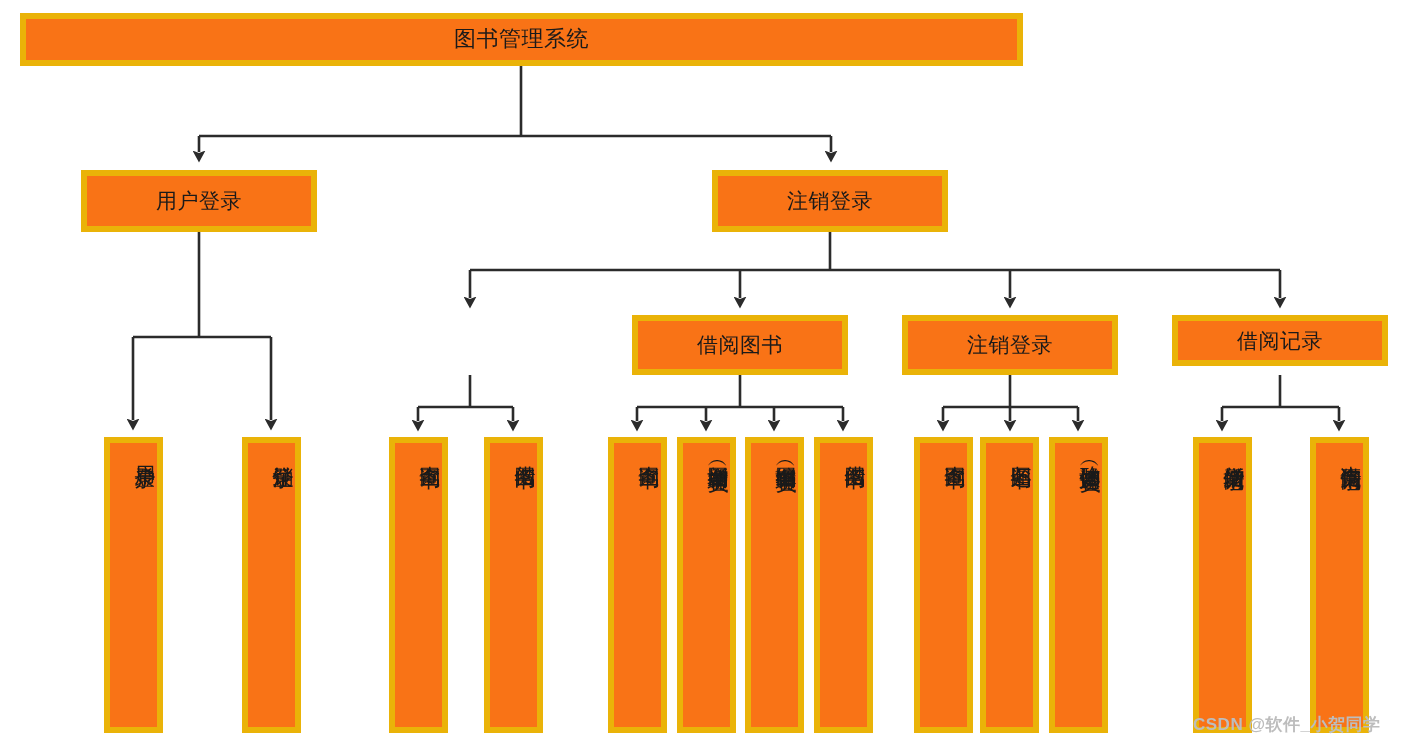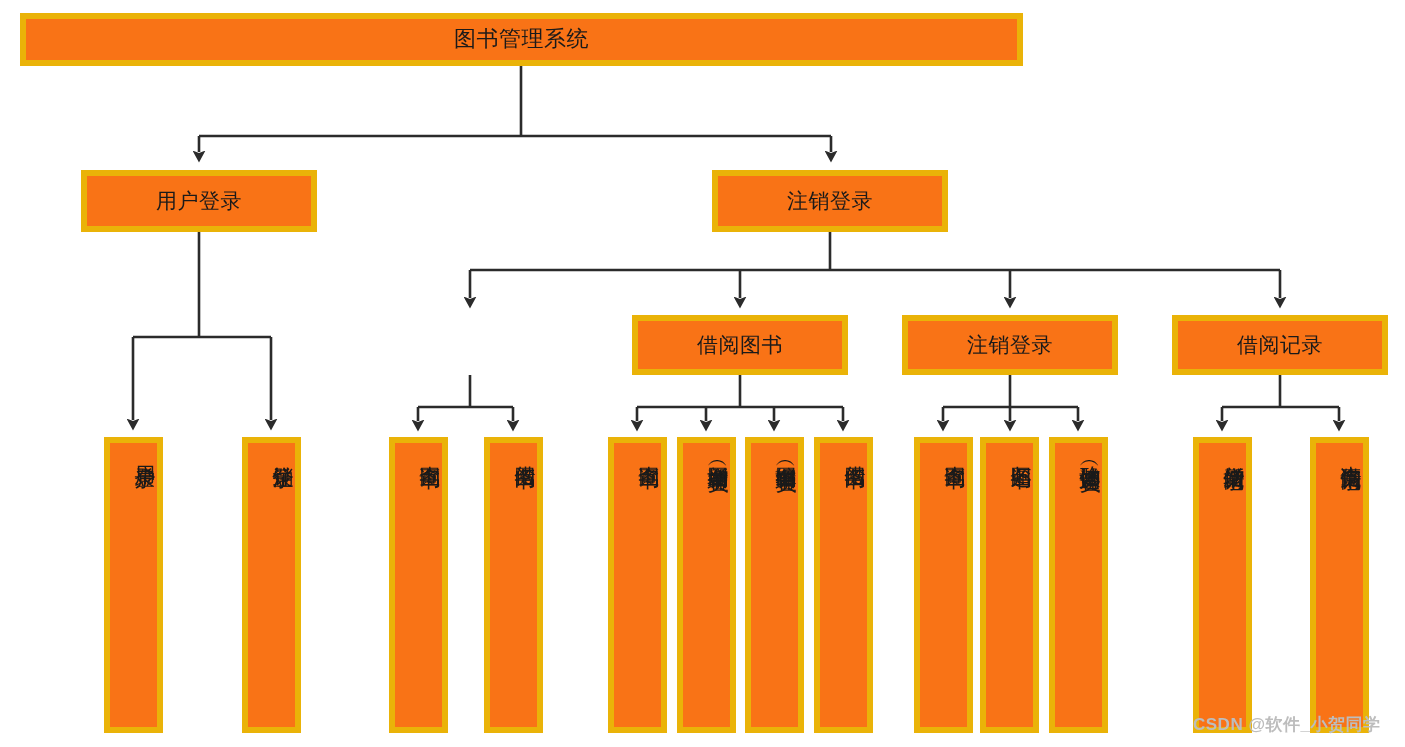--- a/index.html
+++ b/index.html
@@ -135,21 +135,21 @@
   <div class="node node-h" id="node-l2-1" style="left: 712px; top: 170px; width: 236px; height: 62px;">
     <span>注销登录</span>
   </div>
 
   <div class="node node-h" id="node-l3-1" style="left: 632px; top: 315px; width: 216px; height: 60px;">
     <span>借阅图书</span>
   </div>
   <div class="node node-h" id="node-l3-2" style="left: 902px; top: 315px; width: 216px; height: 60px;">
     <span>注销登录</span>
   </div>
-  <div class="node node-h" id="node-l3-3" style="left: 1172px; top: 315px; width: 216px; height: 60px;">
+  <div class="node node-h" id="node-l3-3" style="left: 1172px; top: 315px; width: 216px; height: 51px;">
     <span>借阅记录</span>
   </div>
 
   <div class="node node-v" id="node-leaf-0" style="left: 104px; top: 437px; width: 59px; height: 296px;">
     <span class="vlabel">用户登录</span>
   </div>
   <div class="node node-v" id="node-leaf-1" style="left: 242px; top: 437px; width: 59px; height: 296px;">
     <span class="vlabel">注销登录</span>
   </div>
   <div class="node node-v" id="node-leaf-2" style="left: 389px; top: 437px; width: 59px; height: 296px;">

